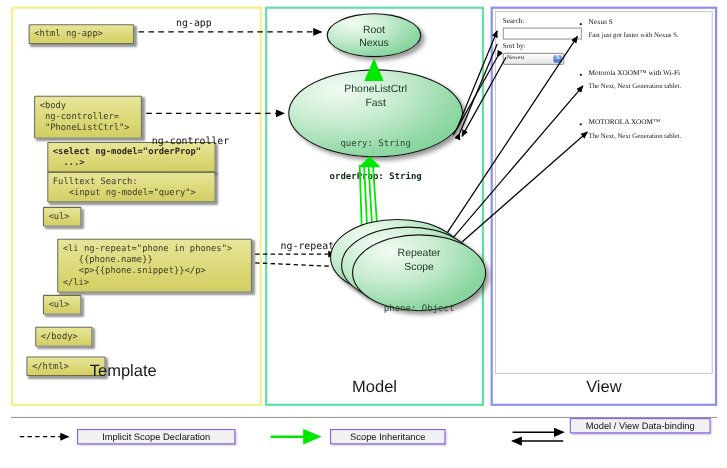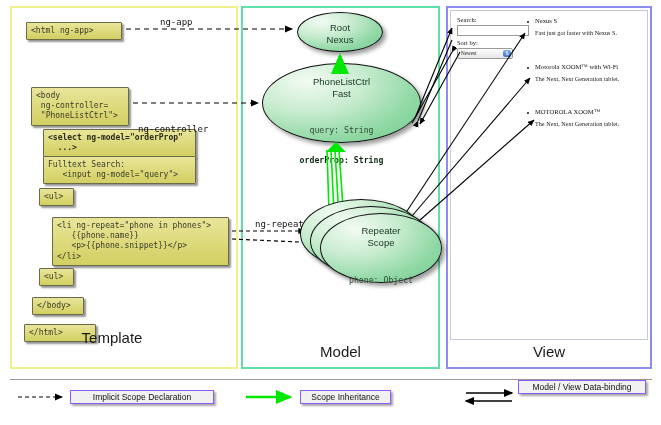--- a/index.html
+++ b/index.html
@@ -275,21 +275,21 @@
     </div>
   </div>
 
   <div class="col-label lbl-template">Template</div>
   <div class="col-label lbl-model">Model</div>
   <div class="col-label lbl-view">View</div>
 
   <div class="legend-sep"></div>
 
   <div class="legend-box" style="left:70px;  top:390px; width:144px;">Implicit Scope Declaration</div>
-  <div class="legend-box" style="left:300px; top:390px; width:91px;">Scope Inheritance</div>
+  <div class="legend-box" style="left:300px; top:390px; width:105px;">Scope Inheritance</div>
   <div class="legend-box" style="left:518px; top:380px; width:128px;">Model / View Data-binding</div>
 
   <svg class="overlay" viewBox="0 0 661 425">
     <defs>
       <marker id="ah-black" markerWidth="7" markerHeight="7" refX="6" refY="3" orient="auto">
         <path d="M0,0 L7,3 L0,6 z" fill="#000"></path>
       </marker>
       <marker id="ah-black-s" markerWidth="6" markerHeight="6" refX="5.5" refY="2.6" orient="auto">
         <path d="M0,0 L6,2.6 L0,5.2 z" fill="#000"></path>
       </marker>

